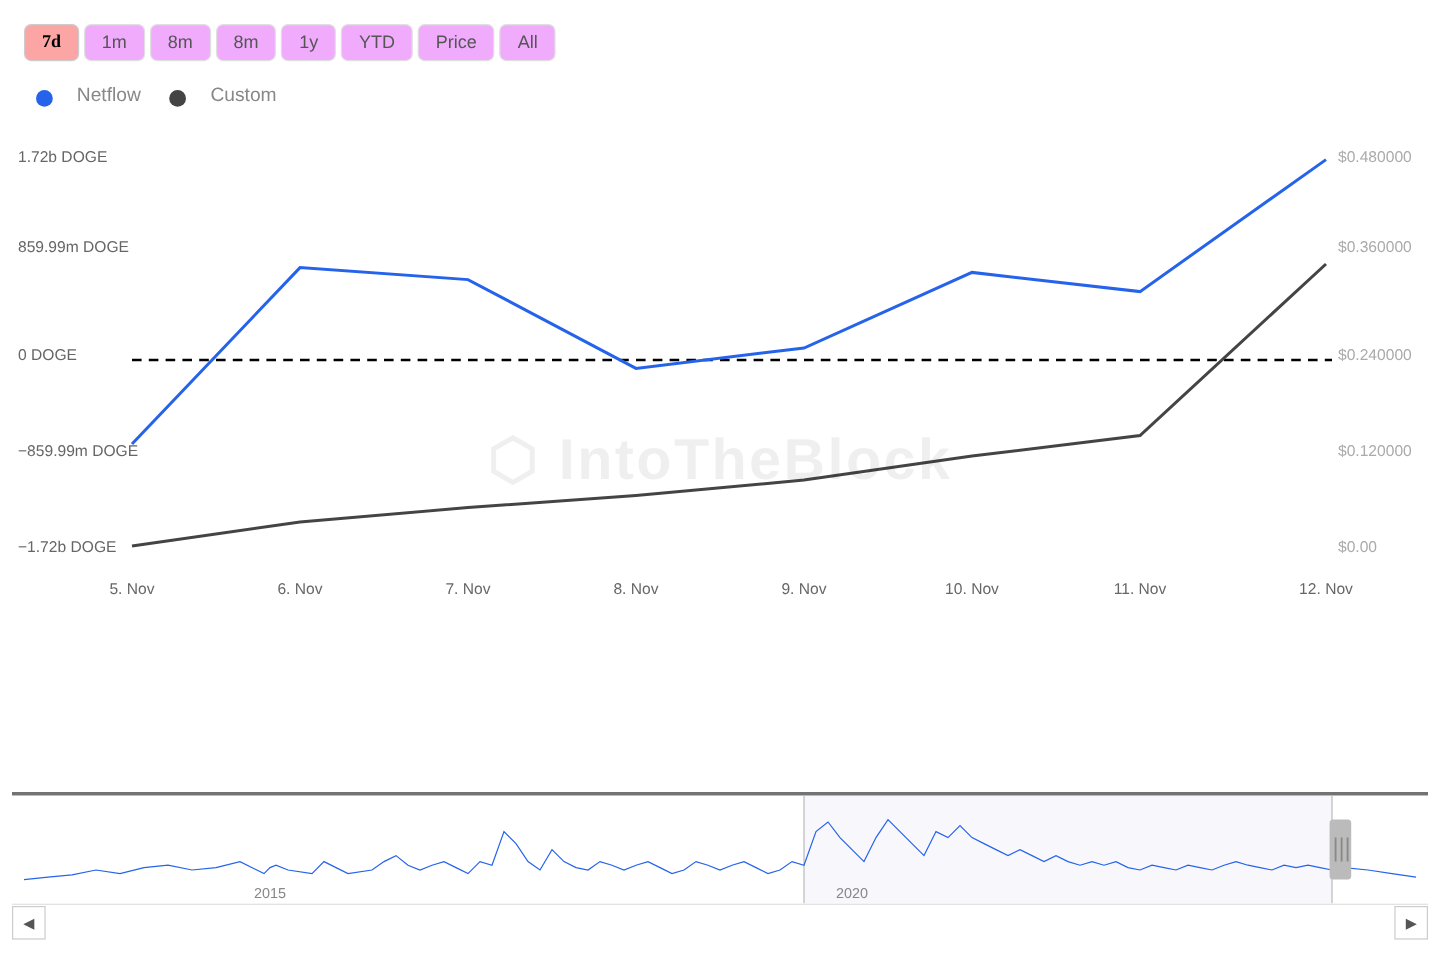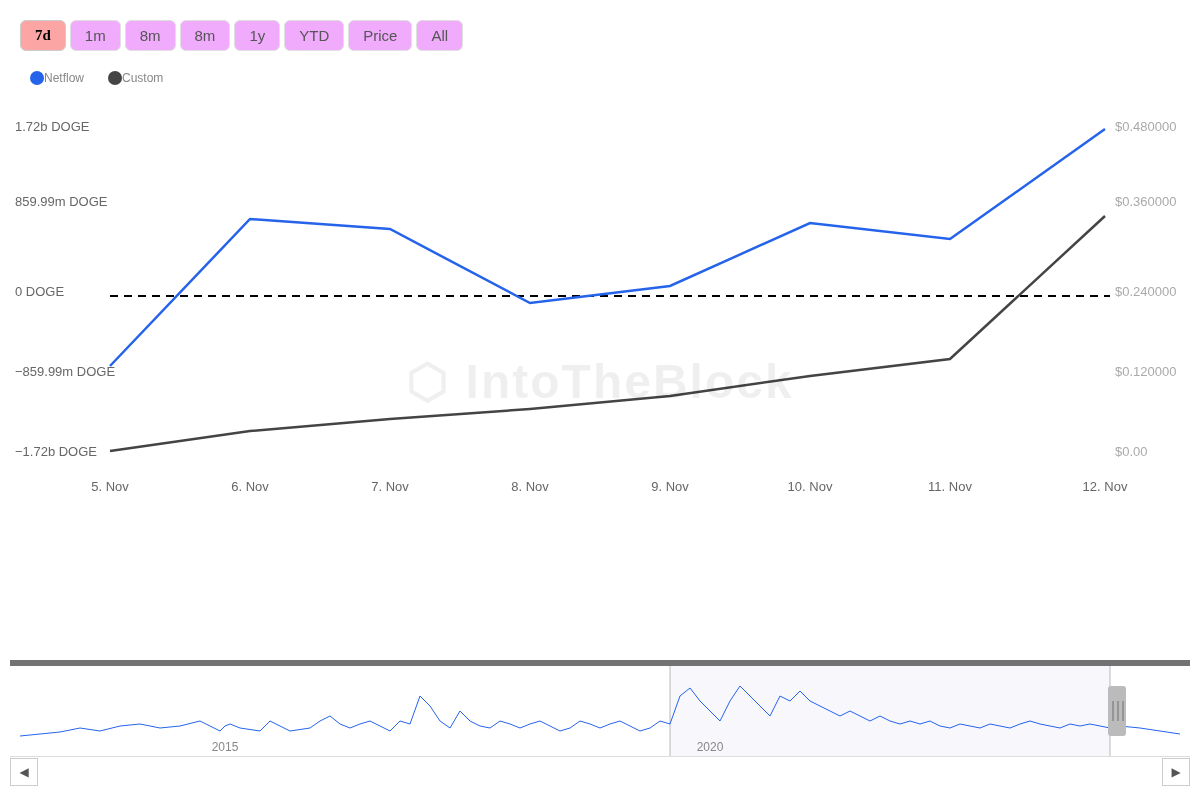--- a/index.html
+++ b/index.html
@@ -22,21 +22,21 @@
     .time-btn.active {
       background: #fca5a5;
       font-weight: 700;
       color: #000;
       border-color: #ccc;
       font-family: Liberation Serif, serif;
     }
 
     
     .legend { display: flex; align-items: center; gap: 24px; margin-bottom: 16px; padding-left: 20px; }
-    .legend-item { display: flex; align-items: flex-start; gap: 0; font-size: 12px; color: #888; }
+    .legend-item { display: flex; align-items: flex-end; gap: 20px; font-size: 16px; color: #888; }
     .legend-dot { width: 14px; height: 14px; border-radius: 50%; }
     .legend-dot.blue { background: #2563eb; }
     .legend-dot.dark { background: #444; }
 
     
     .chart-main { flex: 1; position: relative; display: flex; flex-direction: column; }
     .chart-svg-area { flex: 1; position: relative; }
 
     
     .watermark {
@@ -114,21 +114,21 @@
         <text x="380" y="390" font-size="13" fill="#666" text-anchor="middle">7. Nov</text>
         <text x="520" y="390" font-size="13" fill="#666" text-anchor="middle">8. Nov</text>
         <text x="660" y="390" font-size="13" fill="#666" text-anchor="middle">9. Nov</text>
         <text x="800" y="390" font-size="13" fill="#666" text-anchor="middle">10. Nov</text>
         <text x="940" y="390" font-size="13" fill="#666" text-anchor="middle">11. Nov</text>
         <text x="1095" y="390" font-size="13" fill="#666" text-anchor="middle">12. Nov</text>
 
       </svg>
     </div>
 
-    <div style="height:130px; border-top:6px solid #737373; position:relative; margin-top:0;">
+    <div style="height:130px; border-top:3px solid #737373; position:relative; margin-top:0;">
       <svg width="1180" height="90" style="display:block;">
 
         <rect x="0" y="0" width="1180" height="90" fill="#fff"></rect>
 
         <line x1="660" y1="0" x2="660" y2="90" stroke="#bbb" stroke-width="1"></line>
         <line x1="1100" y1="0" x2="1100" y2="90" stroke="#bbb" stroke-width="1"></line>
 
         <rect x="660" y="0" width="440" height="90" fill="rgba(100,100,200,0.05)"></rect>
 
         <polyline points="10,70 30,68 50,66 70,62 90,65 110,60 130,58 150,62 170,60 190,55 210,65 215,60 220,58 230,62 250,65 260,55 270,60 280,65 300,62 310,55 320,50 330,58 340,62 350,58 360,55 370,60 380,65 390,55 400,58 410,30 420,40 430,55 440,62 450,45 460,55 470,60 480,62 490,55 500,58 510,62 520,58 530,55 540,60 550,65 560,62 570,55 580,58 590,62 600,58 610,55 620,60 630,65 640,62 650,55 660,58 670,30 680,22 690,35 700,45 710,55 720,35 730,20 740,30 750,40 760,50 770,30 780,35 790,25 800,35 810,40 820,45 830,50 840,45 850,50 860,55 870,50 880,55 890,58 900,55 910,58 920,55 930,60 940,62 950,58 960,60 970,62 980,58 990,60 1000,62 1010,58 1020,55 1030,58 1040,60 1050,62 1060,58 1070,60 1080,58 1090,60 1100,62 1110,60 1130,62 1150,65 1170,68" fill="none" stroke="#2563eb" stroke-width="1"></polyline>

